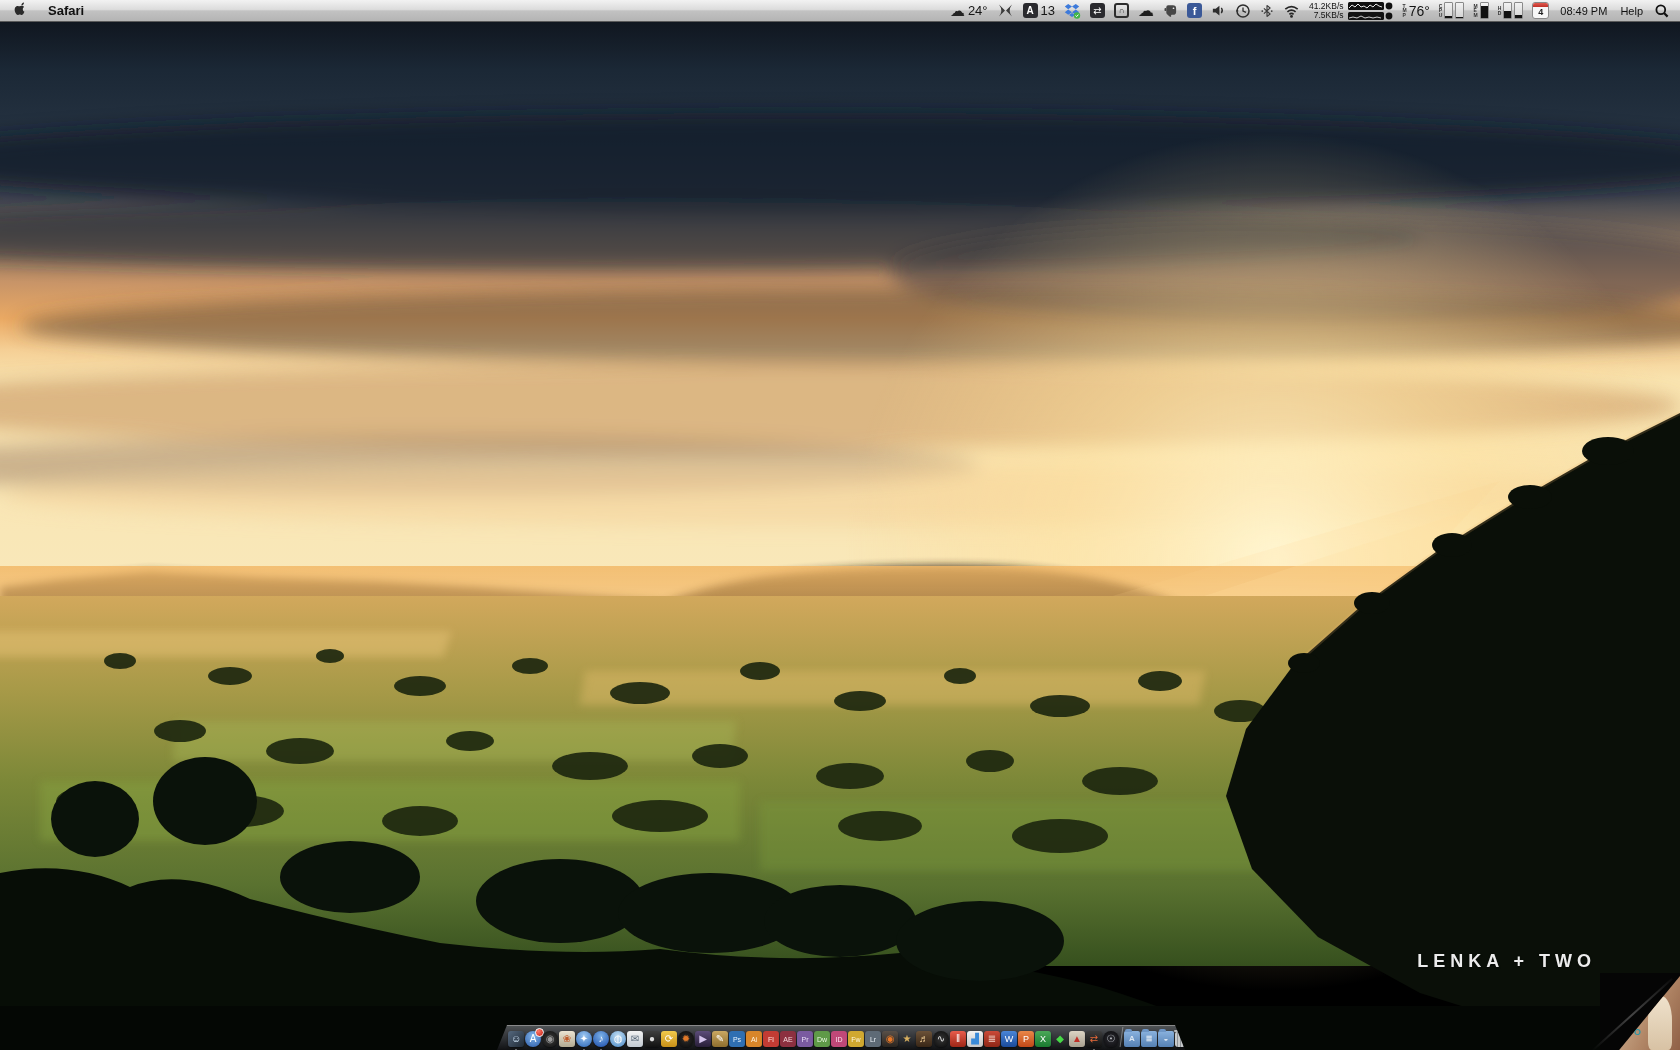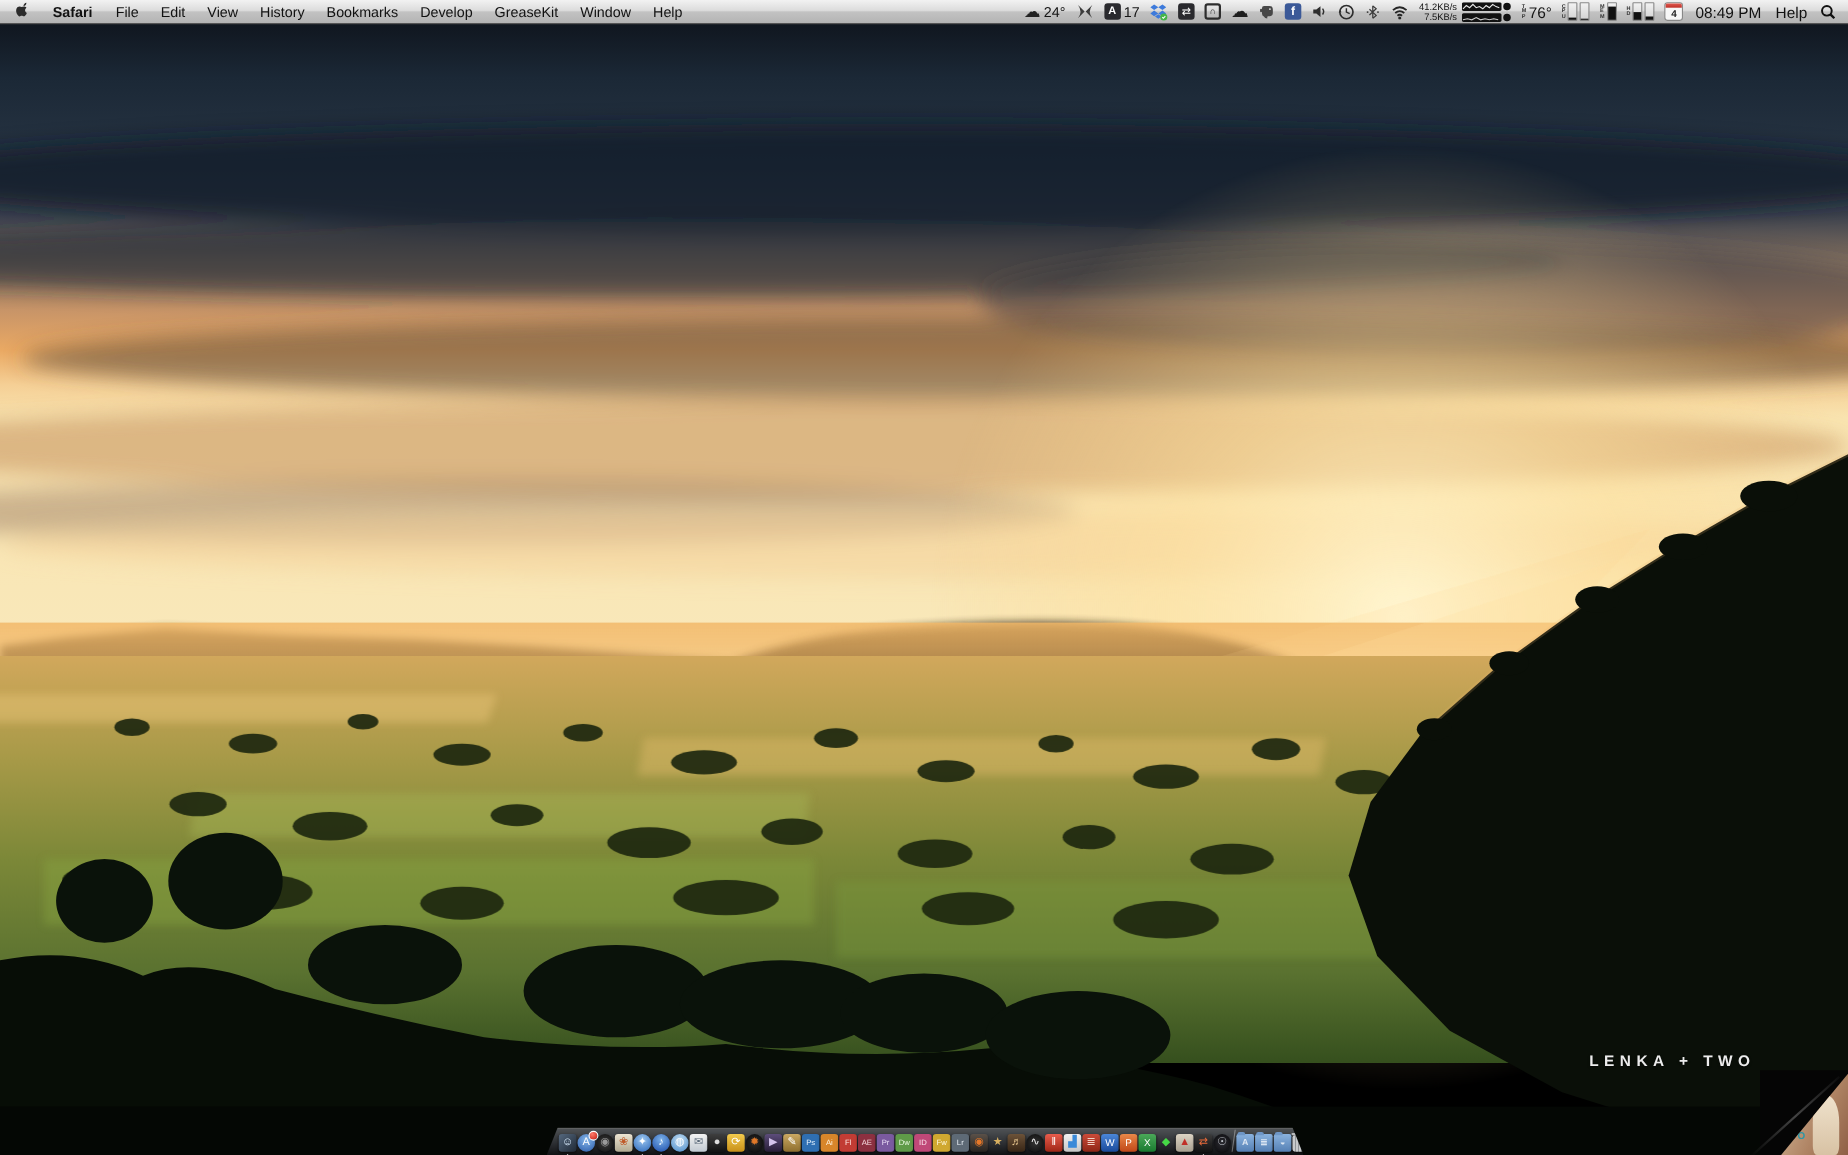--- a/index.html
+++ b/index.html
@@ -22,25 +22,25 @@
   .fb{background:#3b5998;color:#fff;font-weight:bold;font-size:11px;}
   .outl{border:2px solid #2d2d2d;background:transparent;color:#2d2d2d;font-weight:bold;font-size:8px;width:11px;height:11px;}
   .net{font-size:8.5px;line-height:9px;text-align:right;color:#111;font-family:"Liberation Sans",sans-serif;}
   .vlabel{font-size:5px;line-height:4.5px;font-weight:bold;color:#333;letter-spacing:0;}
   .gauge{width:7px;height:15px;border:1px solid #8a8a8a;background:linear-gradient(#f2f2f2,#d2d2d2);
     display:flex;align-items:flex-end;border-radius:1px;}
   .gauge i{display:block;width:100%;background:#111;}
   .cal{width:15px;height:15px;border-radius:3px;background:#f7f7f7;border:1px solid #888;
     overflow:hidden;font-size:9px;font-weight:bold;color:#222;text-align:center;line-height:11px;}
   .cal .calhead{height:4px;background:linear-gradient(#e05a50,#c03028);}
-  .clock,.user{font-size:14px;color:#111;padding:0 2px;}
+  .clock,.user{font-size:11px;color:#111;padding:0 2px;}
   
   .desktop{position:absolute;top:21px;left:0;width:1680px;height:1029px;overflow:hidden;}
   .desktop svg{display:block;}
-  .watermark{position:absolute;right:84px;bottom:78px;color:#ececec;font-size:14px;
+  .watermark{position:absolute;right:84px;bottom:78px;color:#ececec;font-size:18px;
     letter-spacing:5px;font-weight:bold;text-shadow:0 1px 2px rgba(0,0,0,.6);margin-top:23px;}
   
   .corner{position:absolute;right:0;bottom:0;width:80px;height:77px;}
   .corner .back{position:absolute;inset:0;background:#050505;}
   .corner .album{position:absolute;inset:0;
     clip-path:polygon(100% 4%,24% 100%,100% 100%);
     background:linear-gradient(115deg,#d9c3aa 0%,#c9a98a 35%,#b08565 65%,#8f6046 100%);}
   .corner .dress{position:absolute;right:8px;bottom:0;width:24px;height:54px;
     background:linear-gradient(#efe2cc,#d8c2a4);border-radius:45% 45% 15% 15%;}
   .corner .head{position:absolute;right:16px;bottom:52px;width:9px;height:10px;
@@ -91,48 +91,36 @@
 <div class="menubar">
   <div class="mb-left">
     <div class="apple">
       <span>
         <svg width="14" height="16" viewBox="0 0 16 17">
           <path fill="#2b2b2b" d="M11.4 1.1c-.8.06-1.7.55-2.2 1.15-.46.54-.87 1.35-.72 2.1.84.07 1.68-.43 2.2-1.03.5-.6.86-1.4.72-2.22zM8.7 4.9c-.95 0-1.65.52-2.2.52-.55 0-1.4-.5-2.3-.48C3 4.96 1.9 5.62 1.3 6.66c-1.2 2.08-.31 5.17.86 6.86.57.83 1.25 1.75 2.15 1.72.86-.03 1.19-.56 2.23-.56s1.34.56 2.28.54c.94-.02 1.53-.84 2.1-1.67.66-.96.93-1.9.95-1.95-.02-.01-1.82-.7-1.84-2.77-.01-1.74 1.42-2.57 1.48-2.61-.81-1.19-2.06-1.32-2.5-1.35-.65-.05-1.6.53-2.31.53z"></path>
         </svg>
       </span>
     </div>
     <div class="menu-item appname">Safari</div>
-    <div class="mb-menus" style="display:flex;height:100%;">
-
-    <div class="menu-item">File</div>
-        <div class="menu-item">Edit</div>
-        <div class="menu-item">View</div>
-        <div class="menu-item">History</div>
-        <div class="menu-item">Bookmarks</div>
-        <div class="menu-item">Develop</div>
-        <div class="menu-item">GreaseKit</div>
-        <div class="menu-item">Window</div>
-        <div class="menu-item">Help</div>
-      </div>
   </div>
 
   <div class="mb-right">
     <div class="st">
       <span style="font-size:15px;color:#222;line-height:14px;">☁</span>
       <span class="degree">24°</span>
     </div>
     <div class="st">
       <svg width="17" height="15" viewBox="0 0 17 15">
         <path fill="#3c3c3c" d="M2 1.5 Q6.5 7.5 2 13.5 L8 7.5 Z"></path>
         <path fill="#3c3c3c" d="M15 1.5 Q10.5 7.5 15 13.5 L9 7.5 Z"></path>
       </svg>
     </div>
     <div class="st">
       <span class="sq-ic blk" style="font-size:10px;font-weight:bold;">A</span>
-      <span class="degree">17</span>
+      <span class="degree">13</span>
     </div>
     <div class="st">
       <svg width="17" height="16" viewBox="0 0 17 16">
         <path fill="#3d7adb" d="M4.2 1 L8 3.6 L4.2 6.2 L.8 3.6 Z M11.8 1 L15.2 3.6 L11.8 6.2 L8 3.6 Z M4.2 6.6 L8 9.2 L4.2 11.8 L.8 9.2 Z M11.8 6.6 L15.2 9.2 L11.8 11.8 L8 9.2 Z M8 10 L11 12 L8 14 L5 12 Z"></path>
         <circle cx="13" cy="12.5" r="3.2" fill="#44b549"></circle>
         <path d="M11.6 12.5 l1 1.1 1.8-2" stroke="#fff" stroke-width="1" fill="none"></path>
       </svg>
     </div>
     <div class="st">
       <span class="sq-ic blk" style="font-size:10px;">⇄</span>

